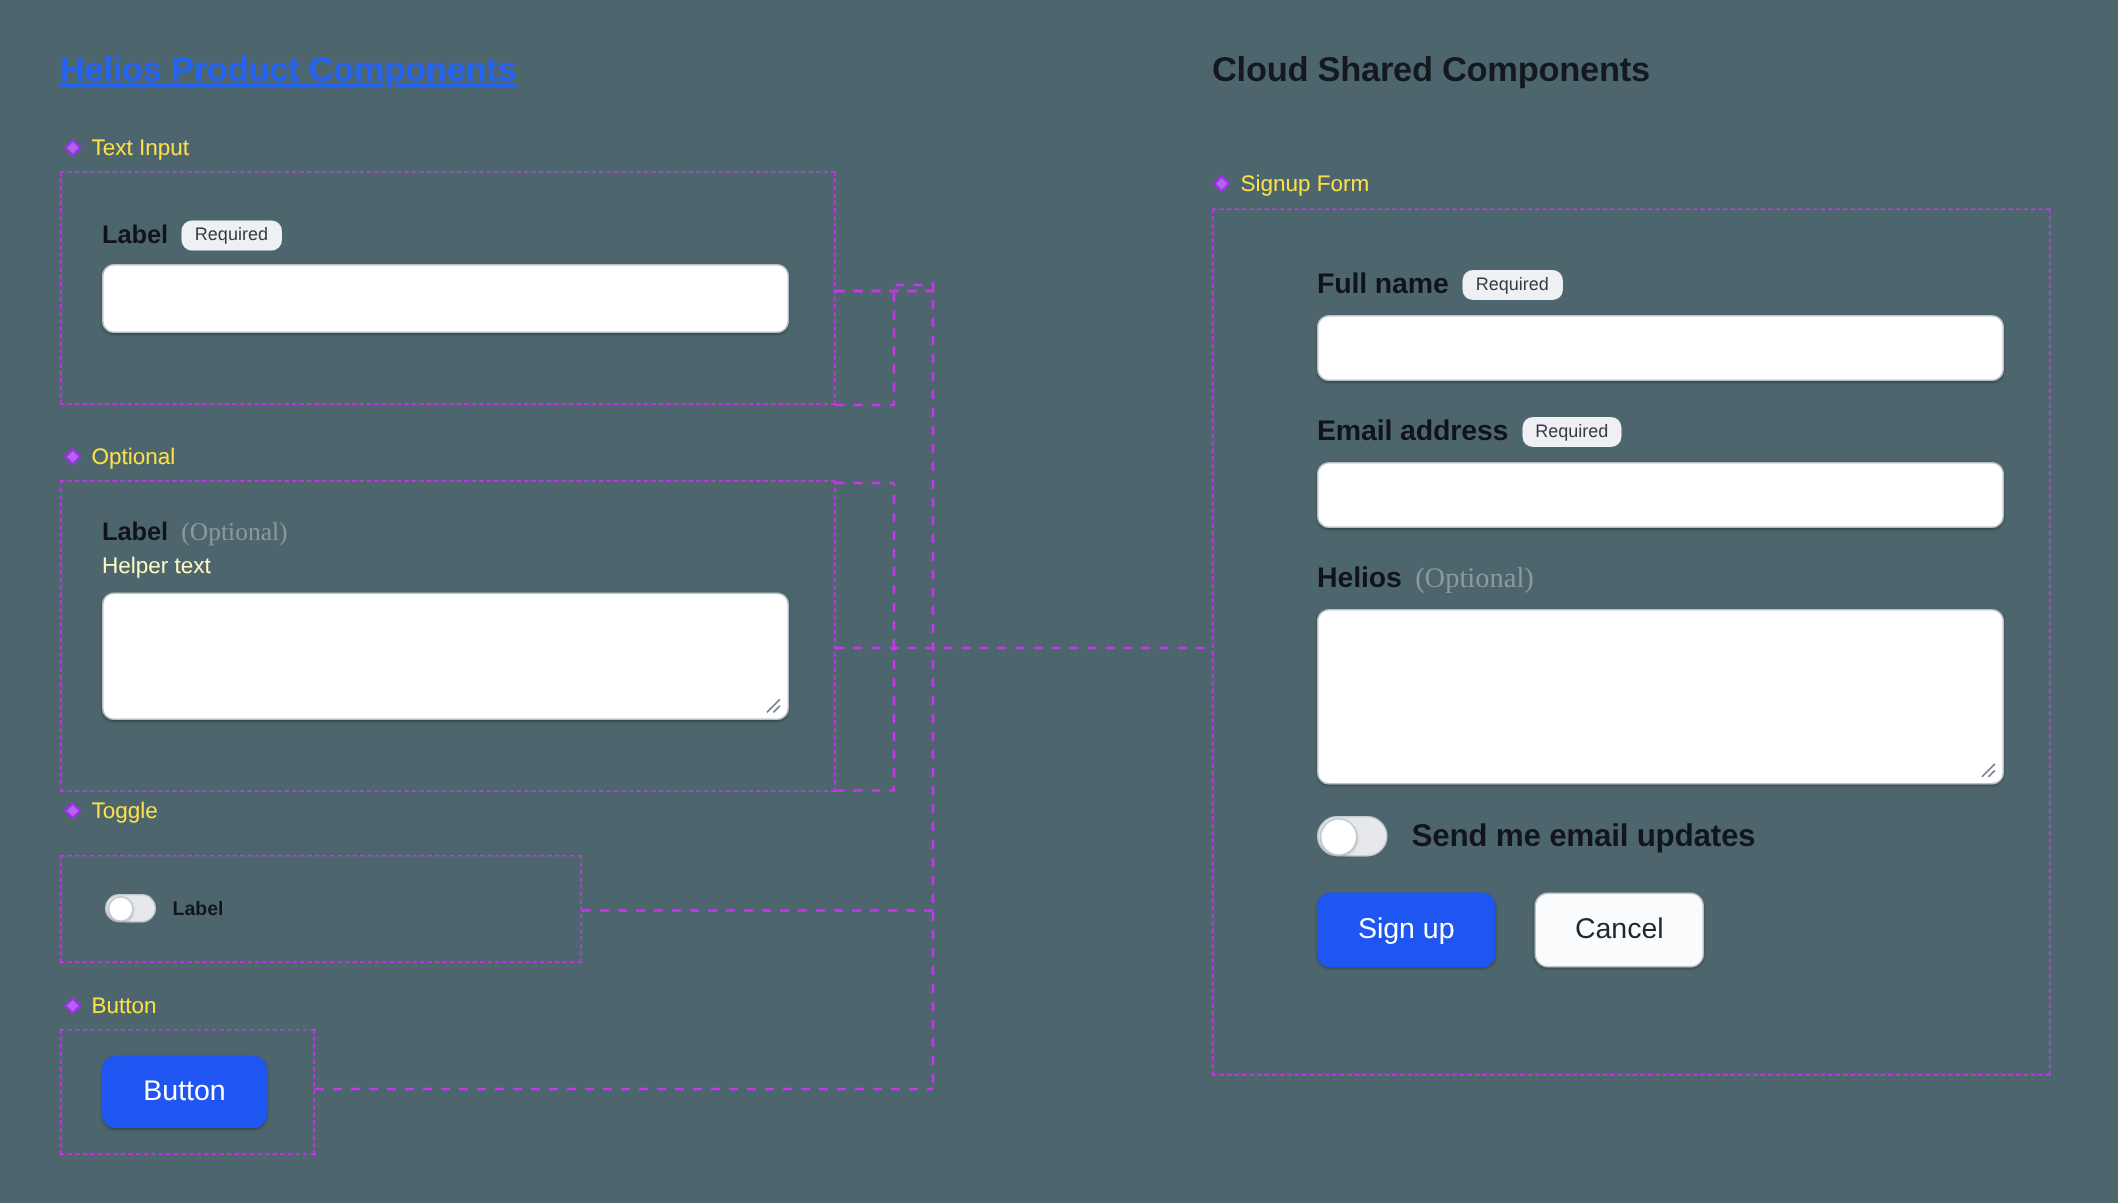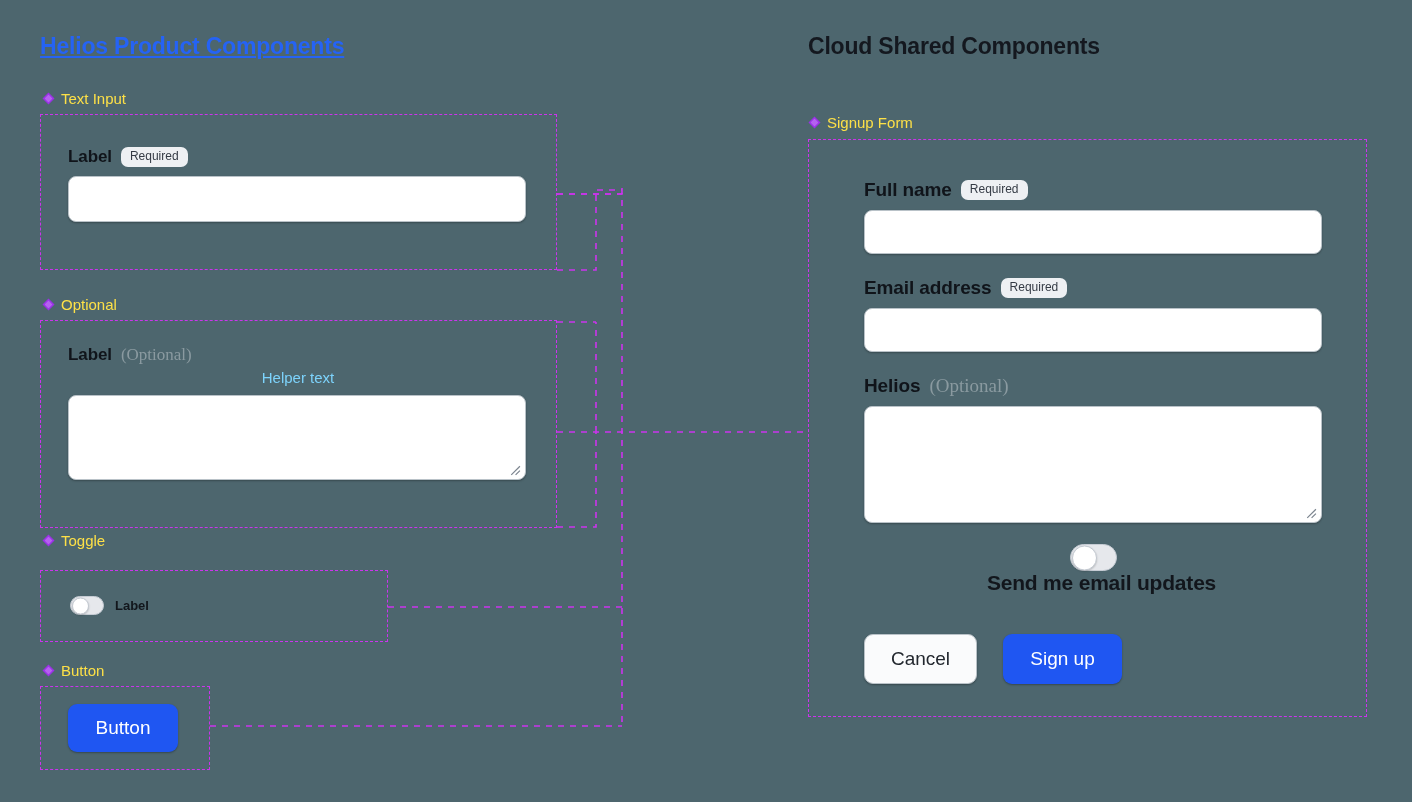--- a/index.html
+++ b/index.html
@@ -82,23 +82,22 @@
   }
   .optional {
     font-size: 17px;
     color: #8a9aa0;
     font-weight: 400;
     font-family: Liberation Serif, serif;
   }
   .optional-lg { font-size: 19px; }
   .helper {
     font-size: 15px;
-    color: #7dd3fc;
+    color: #fef9c3;
     margin: -2px 0 9px 0;
-    text-align: center;
   }
 
   .field {
     background: #ffffff;
     border: 1px solid #b9c2c8;
     border-radius: 8px;
     box-shadow: 0 1px 2px rgba(0,0,0,0.28);
   }
   .input-sm { height: 46px; }
   .input-md { height: 44px; }
@@ -176,21 +175,21 @@
   #sec-toggle     { left: 42px;  top: 532px; }
   #frame-toggle   { left: 40px;  top: 570px; width: 348px; height: 72px; }
   #tg-body        { position:absolute; left: 29px; top: 25px; }
 
   #sec-button     { left: 42px;  top: 662px; }
   #frame-button   { left: 40px;  top: 686px; width: 170px; height: 84px; }
   #bt-body        { position:absolute; left: 27px; top: 17px; }
 
   #sec-signup     { left: 808px; top: 114px; }
   #frame-signup   { left: 808px; top: 139px; width: 559px; height: 578px; }
-  #su-body        { position:absolute; left: 55px; top: 39px; width: 459px; }
+  #su-body        { position:absolute; left: 69px; top: 39px; width: 459px; }
 </style>
 </head>
 <body>
 
 <svg class="connectors" viewBox="0 0 1412 802" width="1412" height="802">
   <g stroke="#cc33ee" stroke-width="1.6" stroke-dasharray="6 6" fill="none">
 
     <path d="M557,194 L622,194 L622,190"></path>
     <path d="M557,194 L622,194"></path>
 
@@ -306,26 +305,26 @@
     <div class="label-row">
       <span class="lbl lbl-lg">Helios</span>
       <span class="optional optional-lg">(Optional)</span>
     </div>
     <div class="field textarea" style="width:458px;height:117px;margin-bottom:21px;">
       <svg class="grip" viewBox="0 0 12 12">
         <path d="M11 3 L3 11 M11 7 L7 11" stroke="#7c858f" stroke-width="1.1" fill="none"></path>
       </svg>
     </div>
 
-    <div class="toggle-row" style="margin-bottom:39px;flex-direction:column;">
+    <div class="toggle-row" style="margin-bottom:24px;">
       <div class="switch sw-lg">
         <div class="knob"></div>
       </div>
       <span class="sw-label-lg">Send me email updates</span>
     </div>
 
     <div style="display:flex;align-items:center;gap:26px;">
+      <button class="btn btn-primary" style="width:119px;height:50px;">Sign up</button>
       <button class="btn btn-secondary" style="width:113px;height:50px;">Cancel</button>
-      <button class="btn btn-primary" style="width:119px;height:50px;">Sign up</button>
     </div>
 
   </div>
 </div>
 
 </body></html>

